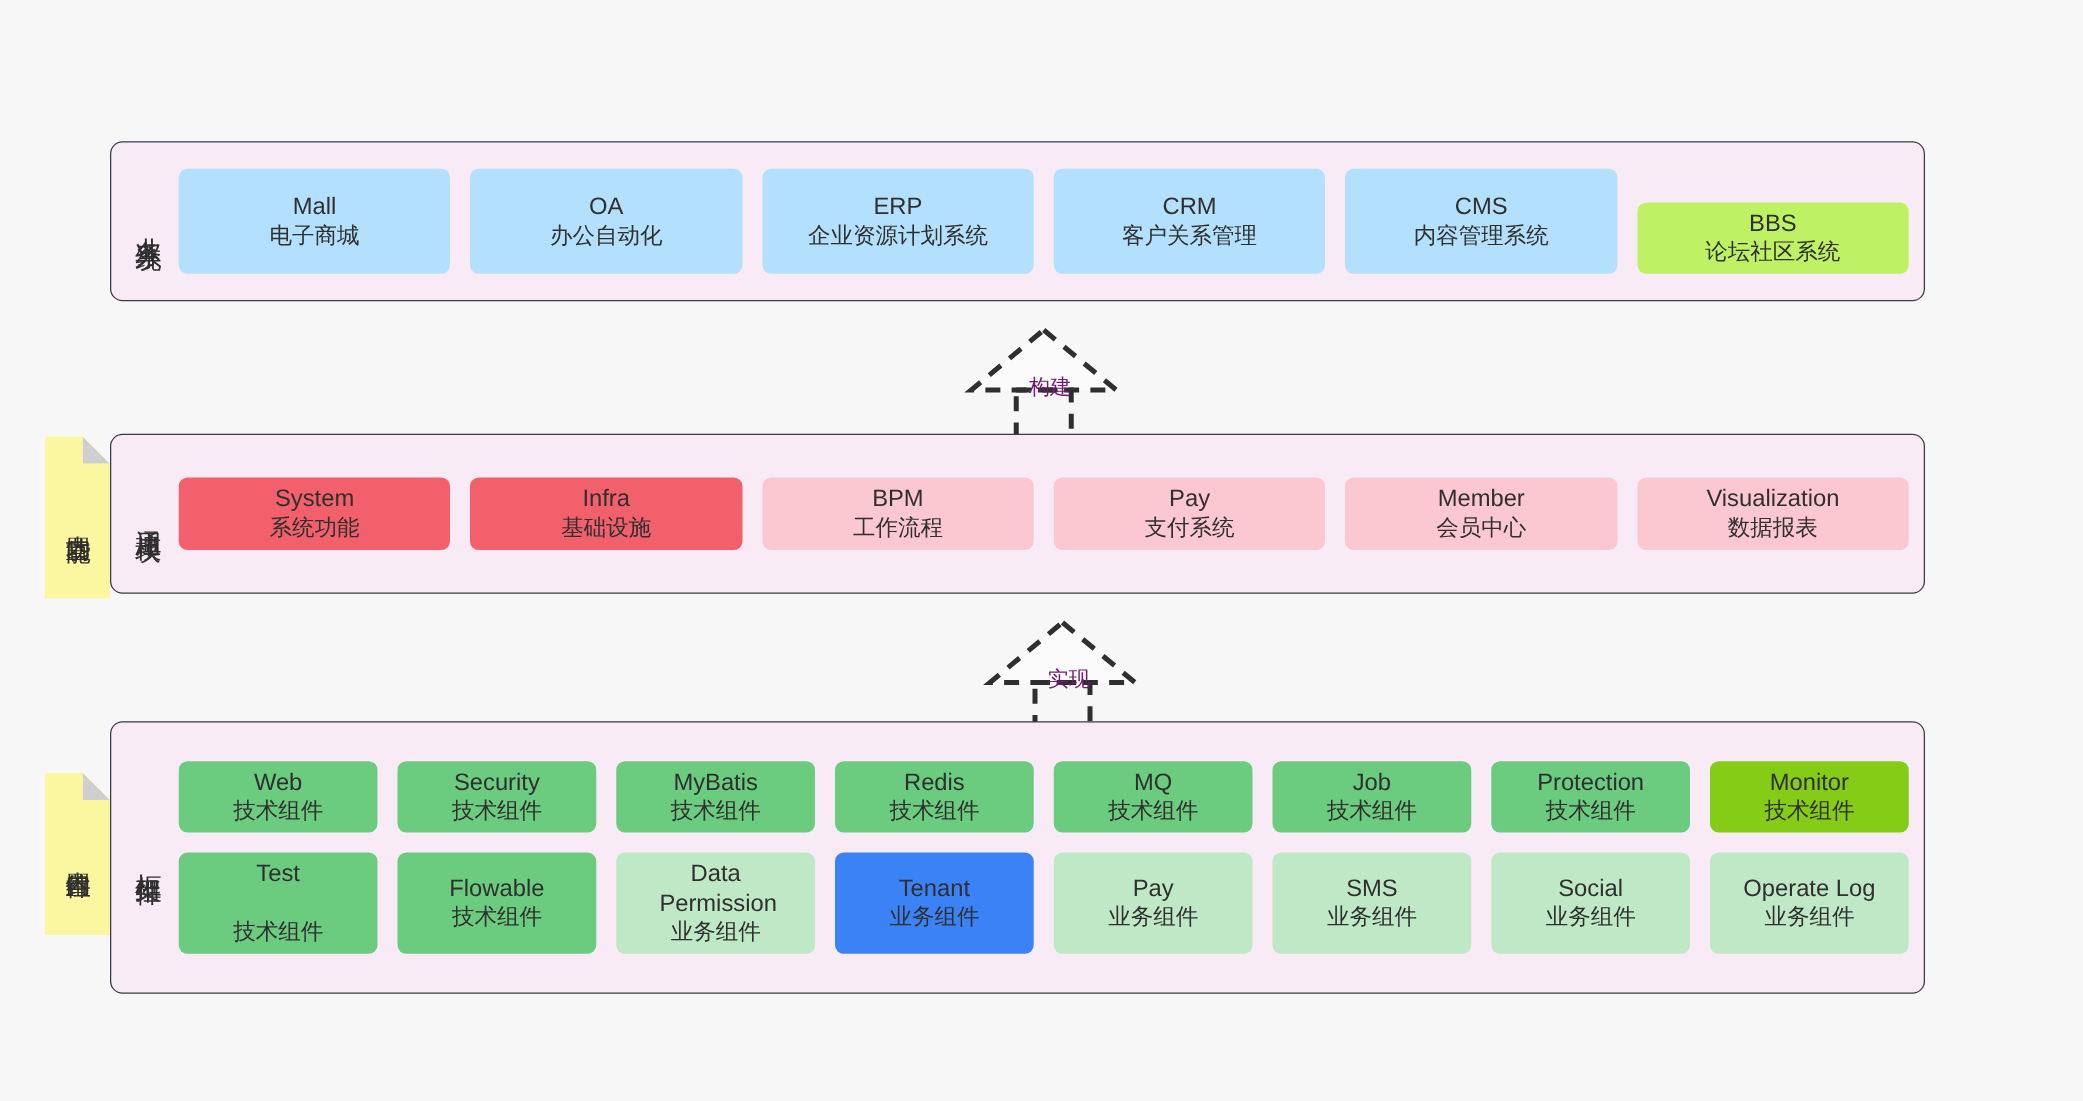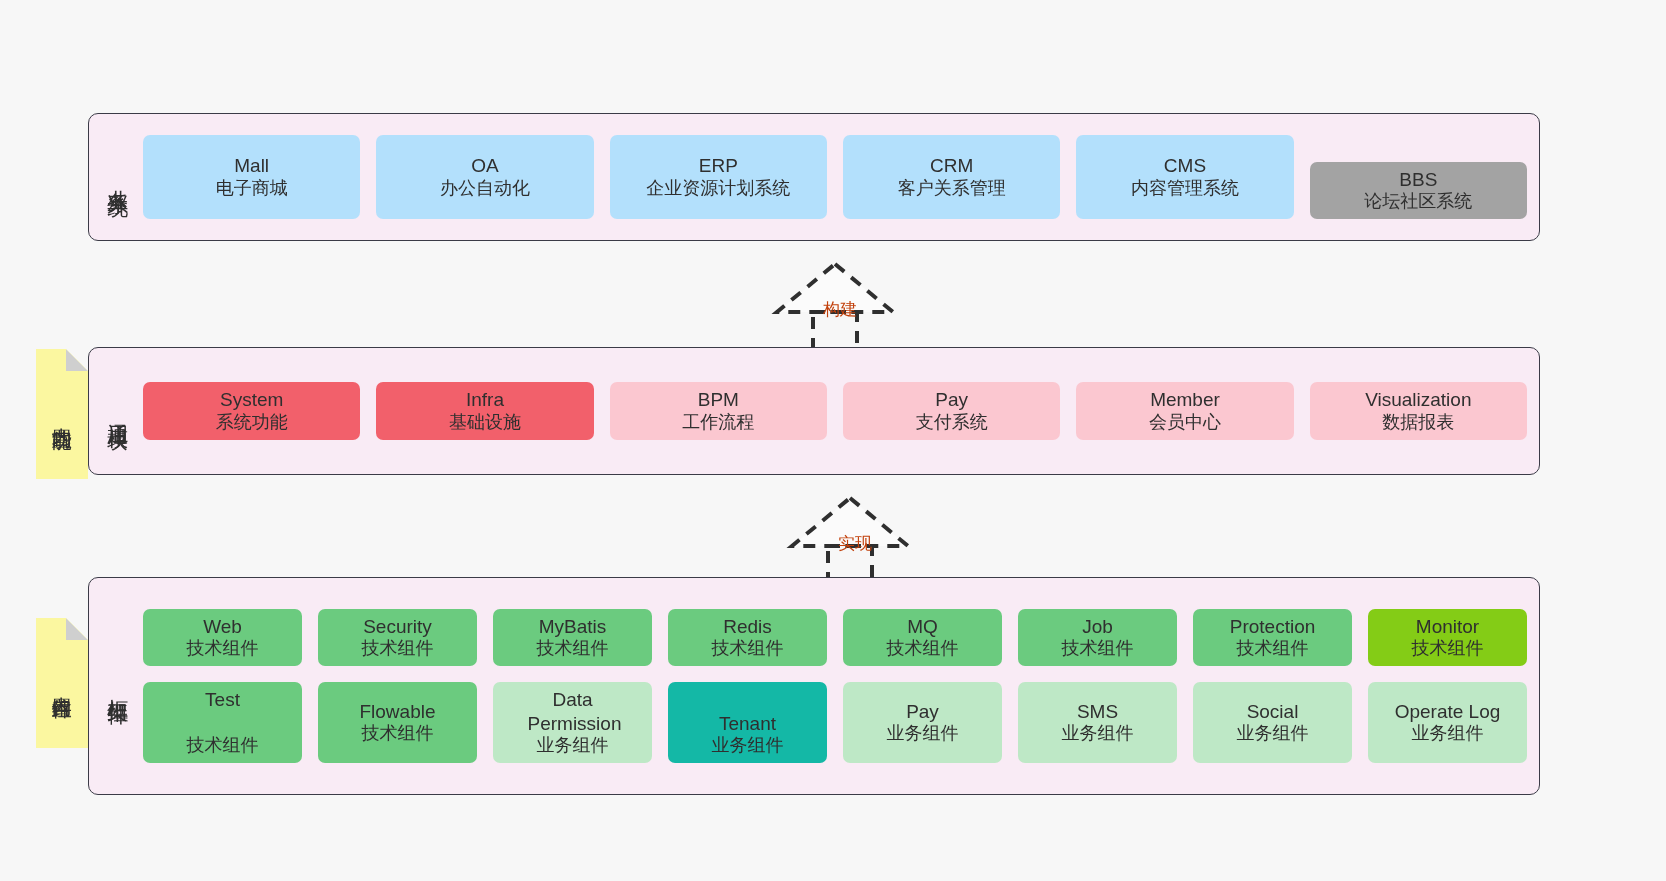--- a/index.html
+++ b/index.html
@@ -117,21 +117,21 @@
   }
 
   
   .arrow {
     position: absolute;
     pointer-events: none;
   }
   .arrow-label {
     position: absolute;
     font-size: 17px;
-    color: #c2410c;
+    color: #701a75;
     background: transparent;
     white-space: nowrap;
   }
 </style>
 </head>
 <body>
 
 <div class="canvas">
 
   <div class="layer" style="left:88px; top:113px; width:1452px; height:128px;">
@@ -151,21 +151,21 @@
           <span class="cn">企业资源计划系统</span>
         </div>
         <div class="card" style="background:#b3e0fc;">
           <span class="en">CRM</span>
           <span class="cn">客户关系管理</span>
         </div>
         <div class="card" style="background:#b3e0fc;">
           <span class="en">CMS</span>
           <span class="cn">内容管理系统</span>
         </div>
-        <div class="card" style="background:#a3a3a3;margin-top:27px;">
+        <div class="card" style="background:#bef264;margin-top:27px;">
           <span class="en">BBS</span>
           <span class="cn">论坛社区系统</span>
         </div>
       </div>
     </div>
   </div>
 
   <div class="arrow" style="left:745px; top:258px; width:180px; height:92px;">
     <svg width="180" height="92" viewBox="0 0 180 92">
 
@@ -271,21 +271,21 @@
           <span class="cn">技术组件</span>
         </div>
         <div class="card" style="background:#6bcb7f;">
           <span class="en">Flowable</span>
           <span class="cn">技术组件</span>
         </div>
         <div class="card" style="background:#bee8c6;">
           <span class="en" style="max-width:90px;">Data Permission</span>
           <span class="cn">业务组件</span>
         </div>
-        <div class="card" style="background:#14b8a6;justify-content:flex-end;">
+        <div class="card" style="background:#3b82f6;">
           <span class="en">Tenant</span>
           <span class="cn">业务组件</span>
         </div>
         <div class="card" style="background:#bee8c6;">
           <span class="en">Pay</span>
           <span class="cn">业务组件</span>
         </div>
         <div class="card" style="background:#bee8c6;">
           <span class="en">SMS</span>
           <span class="cn">业务组件</span>

